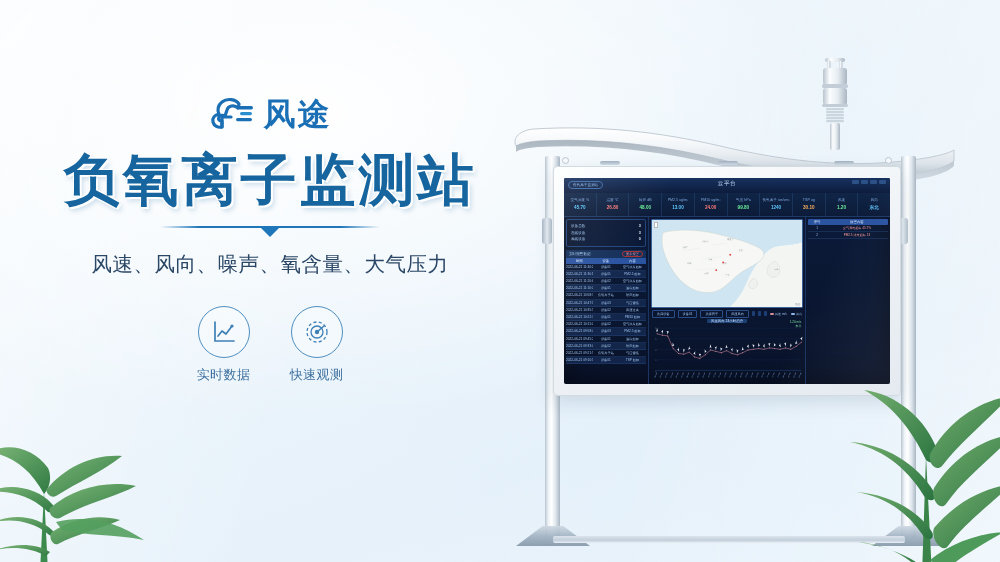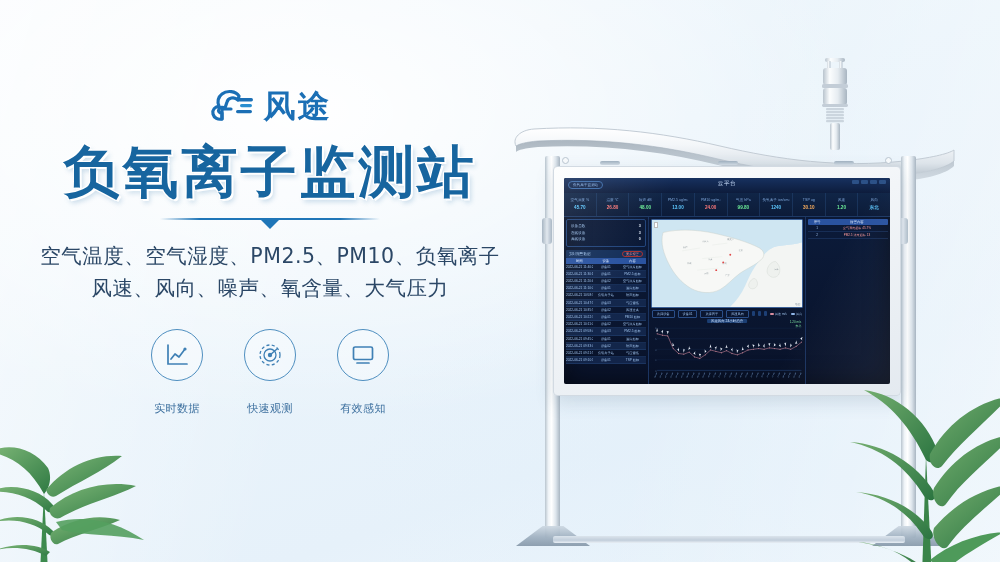--- a/index.html
+++ b/index.html
@@ -18,21 +18,21 @@
       radial-gradient(ellipse 700px 420px at 85% 85%, #e3f0fa 0%, rgba(227,240,250,0) 70%),
       linear-gradient(160deg,#f4f9fd 0%,#eaf4fb 40%,#e6f1fa 72%,#f0f7fc 100%);
   }
   #bg::after{
     content:"";position:absolute;inset:0;
     background:linear-gradient(105deg,rgba(255,255,255,.55) 0%,rgba(255,255,255,0) 35%,rgba(255,255,255,0) 65%,rgba(255,255,255,.40) 100%);
   }
 
   
   #left-col{
-    position:absolute; left:0; top:84px; width:540px;
+    position:absolute; left:0; top:92px; width:540px;
     text-align:center; z-index:6;
   }
 
   
   #logo-row{ display:flex; align-items:center; justify-content:center; gap:9px; height:44px; }
   #logo-mark{ width:46px; height:34px; display:block; }
   #logo-text{
     font-size:32px; font-weight:bold; color:#1b6fb5;
     letter-spacing:2px; line-height:34px;
     font-family:"DejaVu Sans","Liberation Sans",sans-serif;
@@ -68,21 +68,21 @@
   
   #features{ margin-top:25px; display:flex; justify-content:center; gap:27px; }
   .feature{ width:66px; text-align:center; }
   .f-circle{
     width:52px;height:52px;border-radius:50%;
     border:1.6px solid #4f8fc0; margin:0 auto;
     display:flex;align-items:center;justify-content:center;
     background:rgba(255,255,255,.30);
   }
   .f-circle svg{ display:block; }
-  .f-label{ margin-top:20px; font-size:11px; color:#3c6f9e; letter-spacing:.4px;
+  .f-label{ margin-top:8px; font-size:13px; color:#3c6f9e; letter-spacing:.4px;
     font-family:Liberation Serif, serif; white-space:nowrap; }
 
   
   #cta{
     margin:20px auto 0; width:160px; height:44px; border-radius:22px;
     background:linear-gradient(180deg,#1b7ec4 0%,#10699f 100%);
     color:#fff; font-size:24px; font-weight:bold; letter-spacing:3px;
     display:flex;align-items:center;justify-content:center;
     box-shadow:0 4px 10px rgba(16,105,159,.30);
     font-family:"DejaVu Sans","Liberation Sans",sans-serif;
@@ -249,21 +249,20 @@
   </div>
 
   <h1 id="headline">负氧离子监测站</h1>
 
   <div id="divider-wrap">
     <div id="divider-line"></div>
     <div id="divider-caret"></div>
   </div>
 
   <div id="subtitle">
-    <div>空气温度、空气湿度、PM2.5、PM10、负氧离子</div>
     <div>风速、风向、噪声、氧含量、大气压力</div>
   </div>
 
   <div id="features">
 
     <div class="feature">
       <div class="f-circle">
         <span>
           <svg width="26" height="26" viewBox="0 0 26 26">
             <path d="M4 3 L4 22 L23 22" fill="none" stroke="#3f80b5" stroke-width="1.7" stroke-linecap="round"></path>
@@ -282,31 +281,20 @@
             <circle cx="13" cy="13" r="10" fill="none" stroke="#3f80b5" stroke-width="1.3" stroke-dasharray="3 2.4"></circle>
             <circle cx="13" cy="13" r="6" fill="none" stroke="#3f80b5" stroke-width="1.3"></circle>
             <circle cx="13" cy="13" r="2.2" fill="#3f80b5"></circle>
             <path d="M13 13 L20 7" stroke="#3f80b5" stroke-width="1.5" stroke-linecap="round"></path>
           </svg>
         </span>
       </div>
       <div class="f-label">快速观测</div>
     </div>
 
-    <div class="feature">
-      <div class="f-circle">
-        <span>
-          <svg width="26" height="26" viewBox="0 0 26 26">
-            <rect x="3.5" y="5" width="19" height="12.5" rx="1.6" fill="none" stroke="#3f80b5" stroke-width="1.7"></rect>
-            <path d="M7 21 L19 21" stroke="#3f80b5" stroke-width="1.7" stroke-linecap="round"></path>
-          </svg>
-        </span>
-      </div>
-      <div class="f-label">有效感知</div>
-    </div>
 
 
   </div>
 
 </div>
 
 <div id="product">
 
   
   <span>

